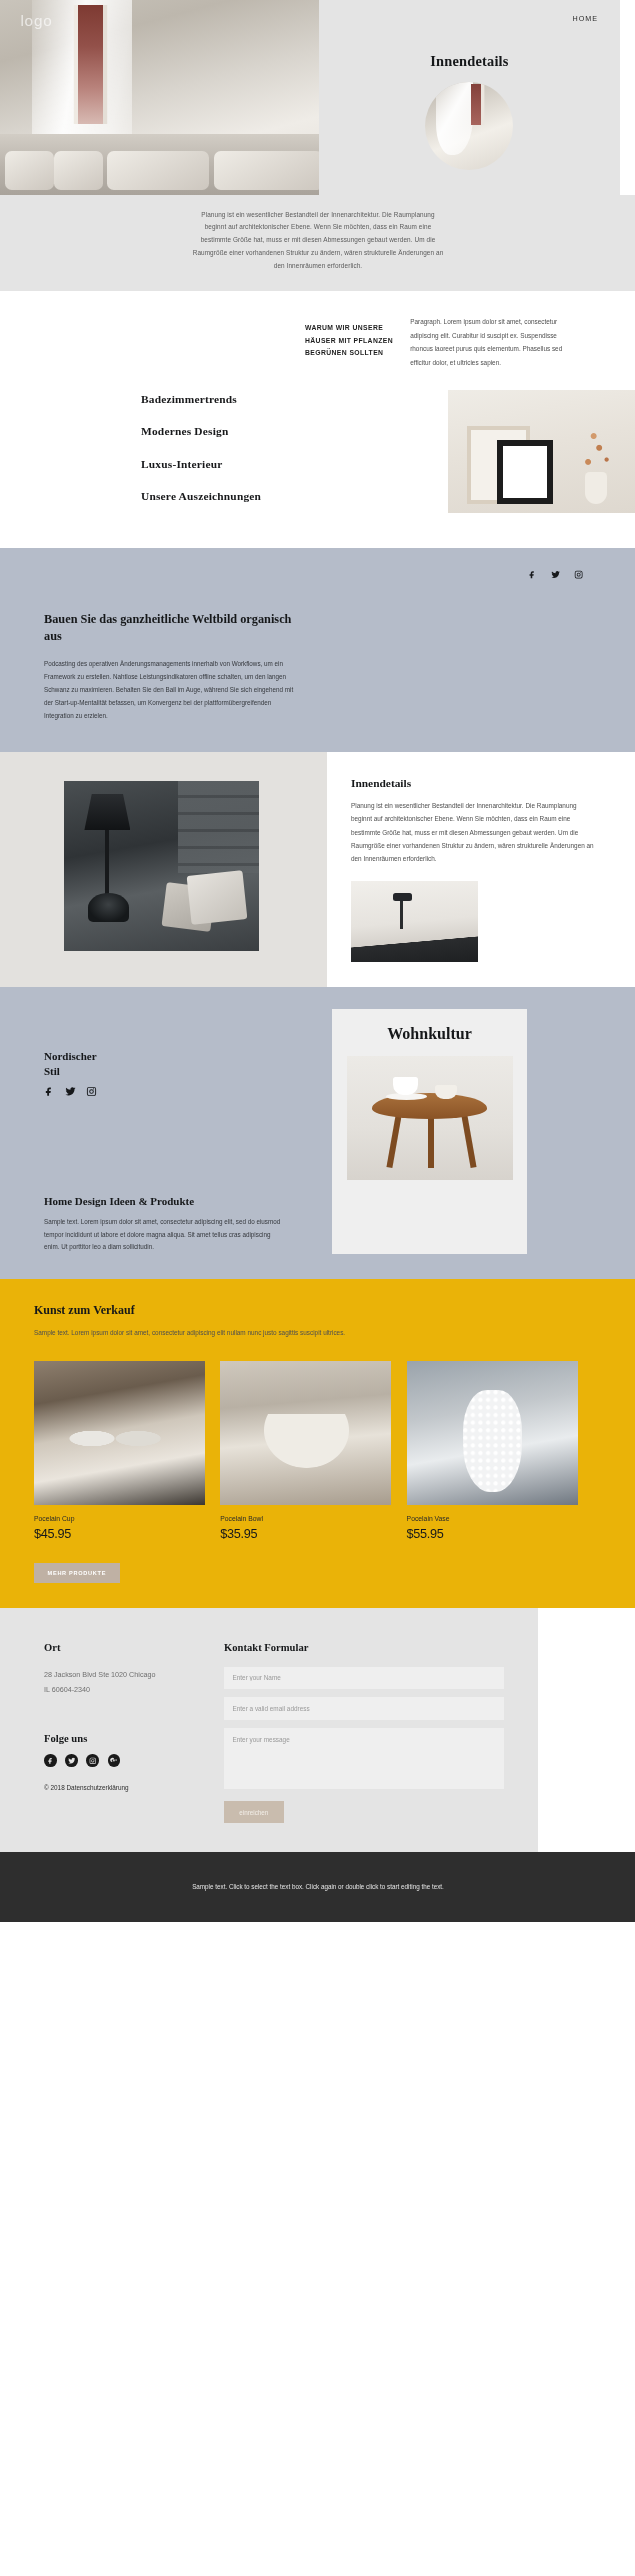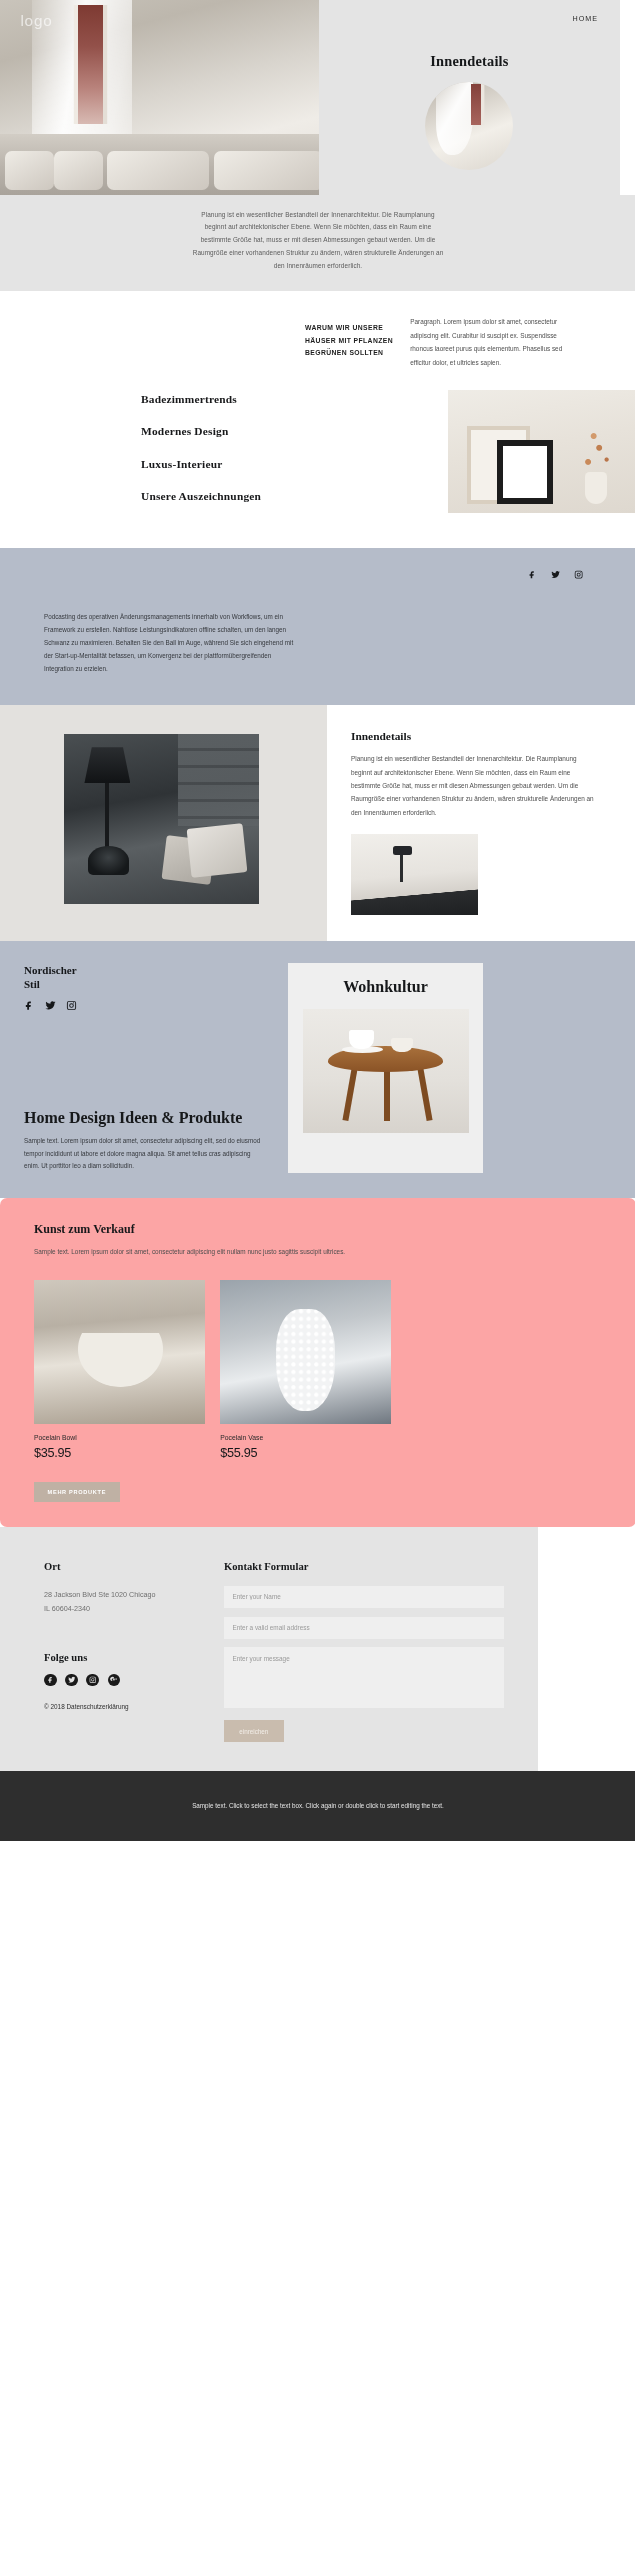--- a/index.html
+++ b/index.html
@@ -158,43 +158,43 @@
   .sec4-p { font-size: 6.4px; line-height: 2.08; color:#4e4e4e; width: 246px; }
   .sec4-img2 { width: 127px; height: 81px; margin-top: 15.3px;
     background: linear-gradient(175deg,#f1efeb 0%,#e6e3de 50%,#d5d1cb 72%,#2a2c2e 72.5%,#1e2022 100%);
     position: relative; }
   .sec4-img2:before { content:""; position:absolute; left:49px; top:18.7px; width:3.4px; height:29px; background:#2a2c2e; }
   .sec4-img2:after { content:""; position:absolute; left:42px; top:12px; width:18.7px; height:8.5px; background:#24262a; border-radius:2.5px; }
 
   
   .sec5 { background:#b5bcc9; width:636px; position:relative; padding: 22px 0 25.4px; min-height: 254px; }
   .sec5-flex { display:flex; }
-  .sec5-left { width: 288px; padding-left: 24px; }
+  .sec5-left { width: 332px; padding-left: 44px; margin-top: 40px; }
   .sec5-h { font-family:"Liberation Serif", serif; font-weight:bold; font-size: 11px;
     color:#15171a; line-height:1.3; width: 59px; }
   .sec5-social { display:flex; gap: 10.2px; margin-top: 8.5px; }
   .sec5-social svg { width: 11px; height: 11px; fill:#16181b; display:block; }
   .sec5-sub { margin-top: 98px; }
-  .sec5-sub-h { font-family:"Liberation Serif", serif; font-weight:bold; font-size: 16px; color:#16181a; margin-bottom: 8.5px; }
+  .sec5-sub-h { font-family:"Liberation Serif", serif; font-weight:bold; font-size: 11px; color:#16181a; margin-bottom: 8.5px; }
   .sec5-p { font-size: 6.3px; line-height: 2.0; color:#35383d; width: 239px; }
 
   .sec5-card { width: 195px; background:#efefef; padding: 15.3px 0 15.3px; position:relative; }
   .sec5-card-h { text-align:center; font-family:"Liberation Serif", serif; font-weight:bold; font-size: 16px; color:#16181a; }
   .sec5-photo { margin: 13.6px auto 0; width: 166px; height: 124px;
     background: linear-gradient(180deg,#eceae6 0%,#e3e0db 58%,#d7d3cd 100%); position:relative; overflow:hidden; }
   .table-top { position:absolute; left:25.4px; top:37px; width:115px; height:25.4px;
     background: linear-gradient(180deg,#a9713c,#8a5326); border-radius: 50%/60% 60% 40% 40%; }
   .table-leg { position:absolute; top:59px; width:6px; height:53px; background:#7d4b21; }
   .leg1{ left:44px; transform: rotate(10deg);} .leg2{ left:81px;} .leg3{ left:119px; transform: rotate(-10deg);}
   .cup { position:absolute; left:46px; top:20.4px; width:25.4px; height:18.7px; background:#fff; border-radius: 2.5px 2.5px 10.2px 10.2px; }
   .saucer { position:absolute; left:39px; top:37px; width:41px; height:6.8px; background:#f6f5f3; border-radius:50%; }
   .cup2 { position:absolute; left:88px; top:29px; width:22px; height:13.6px; background:#f2efe9; border-radius:2.5px 2.5px 8.5px 8.5px; }
 
   
-  .sec6 { background:#fca5a5; width:636px; padding: 24px 0 25.4px; border-radius: 7px; }
+  .sec6 { background:#eab308; width:636px; padding: 24px 0 25.4px; }
   .sec6-h { font-family:"Liberation Serif", serif; font-weight:bold; font-size: 12px;
     color:#16181a; padding-left: 34px; }
   .sec6-p { font-size: 6.4px; line-height: 1.9; color:#4e4e4e; padding-left: 34px; margin-top: 8.5px; width: 356px; }
   .grid { display:flex; gap: 15.3px; padding: 22px 34px 0; }
   .card { width: 171px; }
   .card .ph { width:100%; height: 144px; }
   .ph1 { background: linear-gradient(170deg,#8e7f6e 0%,#6a5c4d 25%,#cfc7bb 48%,#eae5dd 70%,#3b3630 100%); position:relative; }
   .ph1:after { content:""; position:absolute; left:25.4px; top:51px; width:110px; height:53px;
     background: radial-gradient(ellipse at 30% 50%, #e9e7e2 0 22px, transparent 23px),
                 radial-gradient(ellipse at 72% 50%, #dedbd4 0 22px, transparent 23px); }
@@ -302,20 +302,21 @@
             <path d="M23 4.9a9 9 0 0 1-2.6.7 4.5 4.5 0 0 0 2-2.5 9 9 0 0 1-2.9 1.1 4.5 4.5 0 0 0-7.7 4.1A12.8 12.8 0 0 1 2.5 3.6a4.5 4.5 0 0 0 1.4 6 4.4 4.4 0 0 1-2-.6 4.5 4.5 0 0 0 3.6 4.5 4.5 4.5 0 0 1-2 .1 4.5 4.5 0 0 0 4.2 3.1A9 9 0 0 1 1 18.6a12.7 12.7 0 0 0 6.9 2c8.3 0 12.8-6.9 12.8-12.8v-.6A9 9 0 0 0 23 4.9z"></path>
           </svg>
       </a>
       <a href="#">
         <svg viewBox="0 0 24 24">
             <path d="M17 2H7a5 5 0 0 0-5 5v10a5 5 0 0 0 5 5h10a5 5 0 0 0 5-5V7a5 5 0 0 0-5-5zm3 15a3 3 0 0 1-3 3H7a3 3 0 0 1-3-3V7a3 3 0 0 1 3-3h10a3 3 0 0 1 3 3zM12 7a5 5 0 1 0 0 10 5 5 0 0 0 0-10zm0 8a3 3 0 1 1 0-6 3 3 0 0 1 0 6zm5.8-8.8a1.2 1.2 0 1 1-2.4 0 1.2 1.2 0 0 1 2.4 0z"></path>
           </svg>
       </a>
     </div>
     <div class="sec3-inner">
+      <h2 class="sec3-h">Bauen Sie das ganzheitliche Weltbild organisch aus</h2>
       <p class="sec3-p">Podcasting des operativen Änderungsmanagements innerhalb von Workflows, um ein Framework zu erstellen. Nahtlose Leistungsindikatoren offline schalten, um den langen Schwanz zu maximieren. Behalten Sie den Ball im Auge, während Sie sich eingehend mit der Start-up-Mentalität befassen, um Konvergenz bei der plattformübergreifenden Integration zu erzielen.</p>
     </div>
   </section>
 
   <section class="sec4">
     <div class="sec4-left">
       <div class="sec4-photo">
         <div class="shelf"></div>
         <div class="lamp-shade"></div>
         <div class="lamp-stem"></div>
@@ -370,20 +371,25 @@
         </div>
       </div>
     </div>
   </section>
 
   <section class="sec6">
     <h2 class="sec6-h">Kunst zum Verkauf</h2>
     <p class="sec6-p">Sample text. Lorem ipsum dolor sit amet, consectetur adipiscing elit nullam nunc justo sagittis suscipit ultrices.</p>
     <div class="grid">
       <div class="card">
+        <div class="ph ph1"></div>
+        <h4>Pocelain Cup</h4>
+        <div class="price">$45.95</div>
+      </div>
+      <div class="card">
         <div class="ph ph2"></div>
         <h4>Pocelain Bowl</h4>
         <div class="price">$35.95</div>
       </div>
       <div class="card">
         <div class="ph ph3"></div>
         <h4>Pocelain Vase</h4>
         <div class="price">$55.95</div>
       </div>
     </div>

